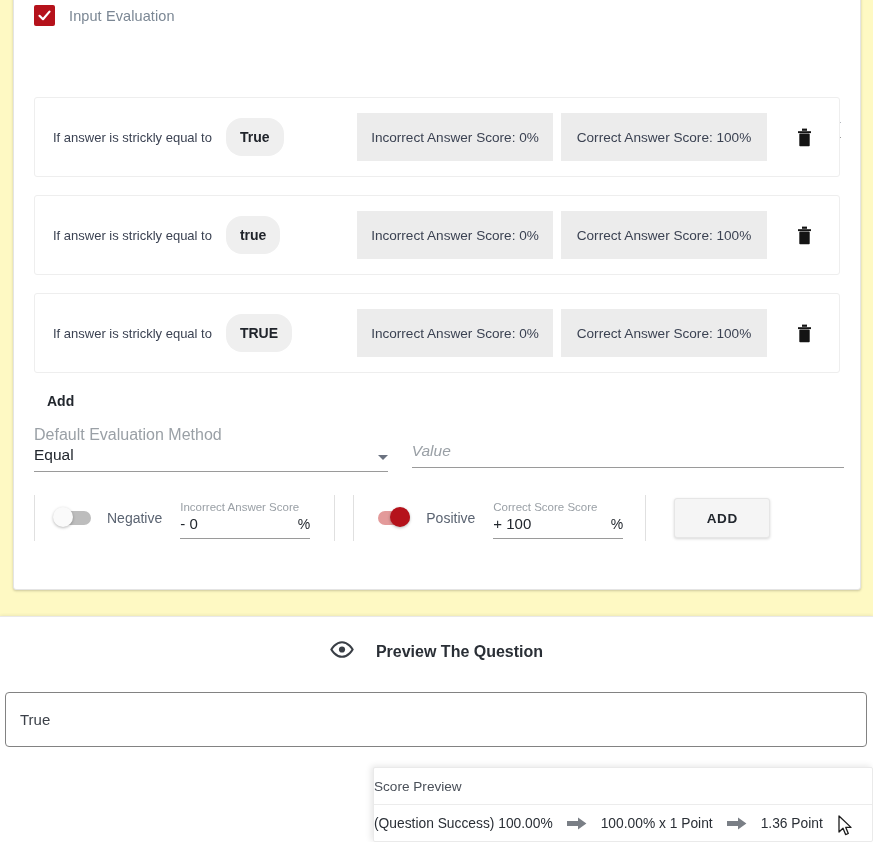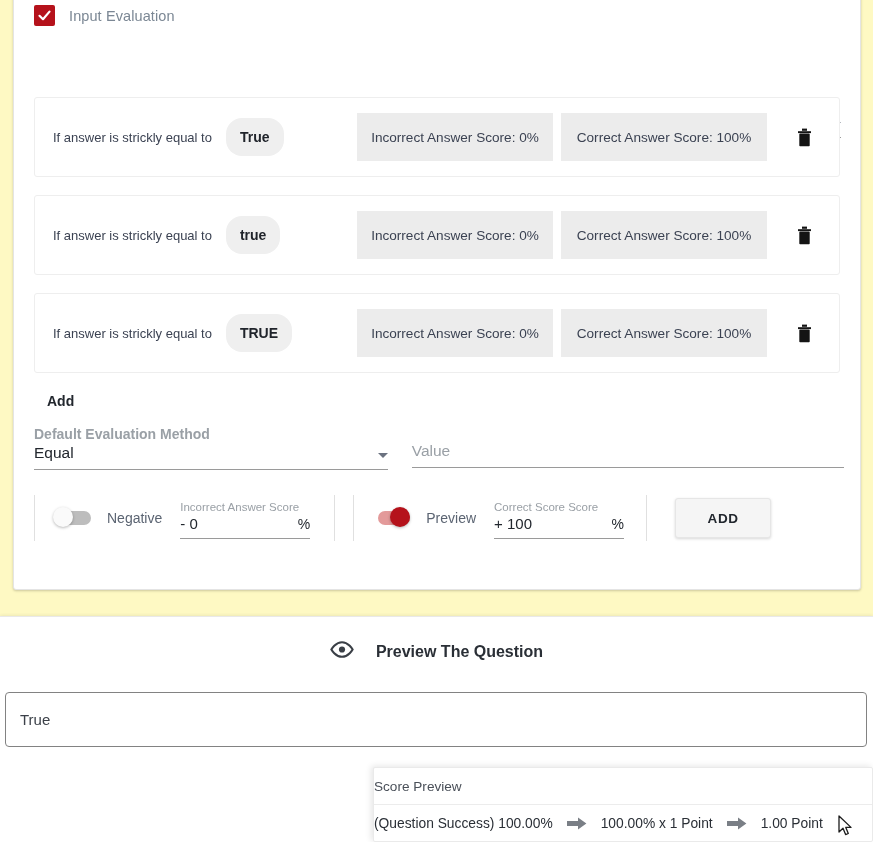--- a/index.html
+++ b/index.html
@@ -103,33 +103,33 @@
   .add-link {
     position: absolute; left: 33px; top: 410px;
     font-size: 14px; font-weight: bold; color: #22272e;
     cursor: pointer;
   }
 
   
   .method-row { position: absolute; left: 20px; top: 443px; width: 810px; display:flex; }
   .field { position: relative; }
   .field .flab {
-    font-size: 14px; color: #9aa0a6; display: block; margin-bottom: 2px; font-weight: bold;
+    font-size: 16px; color: #9aa0a6; display: block; margin-bottom: 2px;
   }
   .field .fval {
     font-size: 15.5px; color: #22272e;
   }
   .field .fval.placeholder { color: #9aa0a6; }
   .field .underline {
     border-bottom: 1px solid #9a9a9a;
     margin-top: 7px;
   }
   .method-field { width: 360px; }
   .method-inner { display:flex; align-items:flex-end; justify-content: space-between; }
-  .value-field { width: 440px; margin-left: 24px; }
+  .value-field { width: 440px; margin-left: 24px; font-style: italic; }
   .value-spacer { height: 16px; }
 
   
   .score-controls {
     position: absolute; left: 20px; top: 500px;
     width: 810px; height: 70px;
     display: flex; align-items: center;
   }
   .divider-v { width:1px; height:46px; background:#e0e0e0; }
   .toggle-grp { display:flex; align-items:center; gap:14px; padding: 0 18px; }
@@ -328,21 +328,21 @@
       </div>
 
       <div class="divider-v" style="margin-left:24px;"></div>
       <div class="divider-v" style="margin-left:18px;"></div>
 
       <div class="toggle-grp">
         <span class="switch on">
           <span class="track"></span>
           <span class="knob"></span>
         </span>
-        <span class="tg-label">Preview</span>
+        <span class="tg-label">Positive</span>
       </div>
 
       <div class="num-field">
         <span class="flab">Correct Score Score</span>
         <div class="num-row">
           <span class="num-val">+ 100</span>
           <span class="num-pct">%</span>
         </div>
         <div class="num-underline"></div>
       </div>
@@ -378,21 +378,21 @@
         <svg width="20" height="13" viewBox="0 0 20 13">
             <path d="M0 4 L11 4 L11 0.6 L19.4 6.5 L11 12.4 L11 9 L0 9 Z" fill="#7a7f86"></path>
           </svg>
       </span>
       <span>100.00% x 1 Point</span>
       <span class="arrow-ico">
         <svg width="20" height="13" viewBox="0 0 20 13">
             <path d="M0 4 L11 4 L11 0.6 L19.4 6.5 L11 12.4 L11 9 L0 9 Z" fill="#7a7f86"></path>
           </svg>
       </span>
-      <span>1.00 Point</span>
+      <span>1.36 Point</span>
     </div>
   </div>
 
   <span class="cursor">
     <svg width="15" height="22" viewBox="0 0 15 22">
         <path d="M1 1 L1 17 L5 13.2 L7.6 19.6 L10.3 18.5 L7.8 12.4 L13 12.4 Z" fill="#ffffff" stroke="#1c1c1c" stroke-width="1.3" stroke-linejoin="round"></path>
       </svg>
   </span>
 
 </div>

